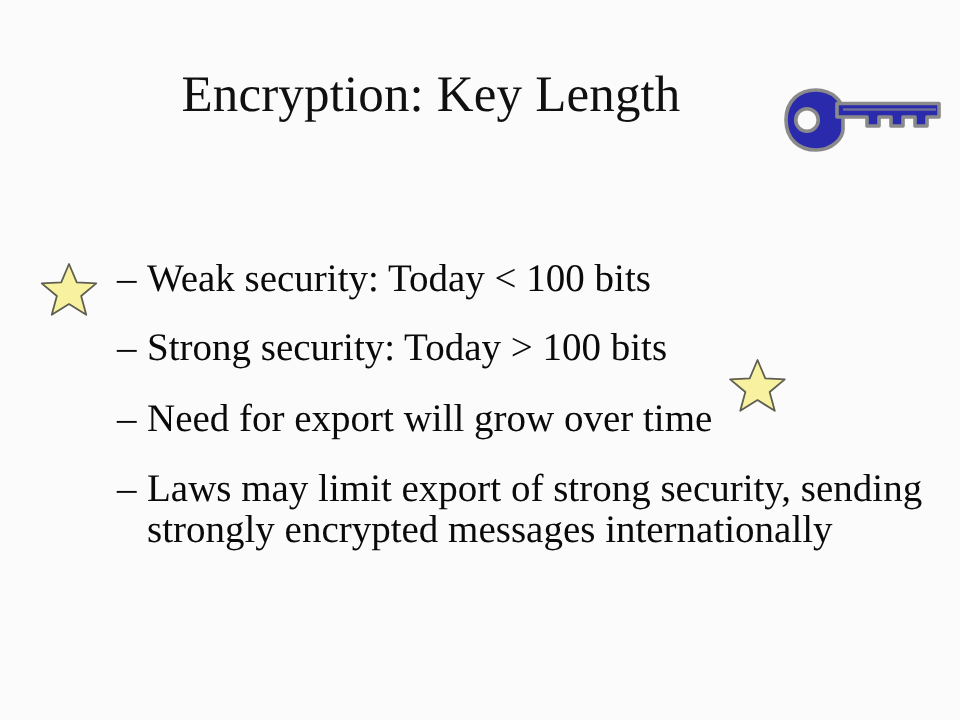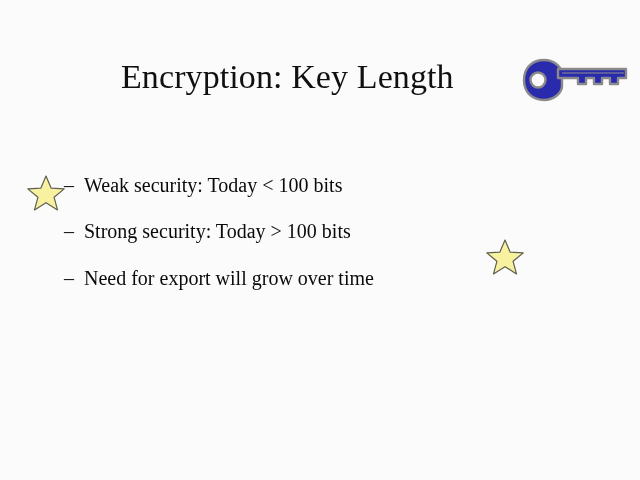--- a/index.html
+++ b/index.html
@@ -20,21 +20,21 @@
     position: relative;
     width: 640px;
     height: 480px;
     background: #fbfbfb;
   }
 
   
   #title-row {
     position: absolute;
     left: 0;
-    top: 57px;
+    top: 44px;
     width: 518px;
     height: 46px;
   }
   #slide-title {
     position: absolute;
     left: 121px;
     top: 0;
     font-size: 34px;
     line-height: 40px;
     font-weight: normal;
@@ -72,23 +72,23 @@
   }
   .lvl1 .bullet-mark {
     display: inline-block;
     width: 26px;
     font-size: 22px;
     vertical-align: baseline;
   }
 
   .lvl2 {
     position: absolute;
-    left: 64px;
+    left: 78px;
     width: 540px;
-    font-size: 20px;
+    font-size: 26px;
     line-height: 27px;
     padding-left: 20px;
     text-indent: -20px;
   }
   .lvl2 .dash-mark {
     display: inline-block;
     width: 20px;
     text-indent: 0;
   }
   .lvl2 .line-text {
@@ -169,20 +169,24 @@
     </div>
 
     <div class="lvl2" id="item-strong">
       <span class="dash-mark">–</span><span class="line-text">Strong security: Today &gt; 100 bits</span>
     </div>
 
     <div class="lvl2" id="item-grow">
       <span class="dash-mark">–</span><span class="line-text">Need for export will grow over time</span>
     </div>
 
+    <div class="lvl2" id="item-laws">
+      <span class="dash-mark">–</span><span class="line-text">Laws may limit export of strong security, sending</span>
+      <span class="line-text">strongly encrypted messages internationally</span>
+    </div>
 
   </div>
 
   <div class="star" id="star-left">
     <svg viewBox="0 0 38 36" width="38" height="36" xmlns="http://www.w3.org/2000/svg">
       <polygon points="19,1 24.2,13.2 37.2,13.9 27.1,22.3 30.5,34.9 19,27.7 7.5,34.9 10.9,22.3 0.8,13.9 13.8,13.2" fill="#f7f1a0" stroke="#5f5f50" stroke-width="1.2" stroke-linejoin="round"></polygon>
     </svg>
   </div>
 
   <div class="star" id="star-right">

